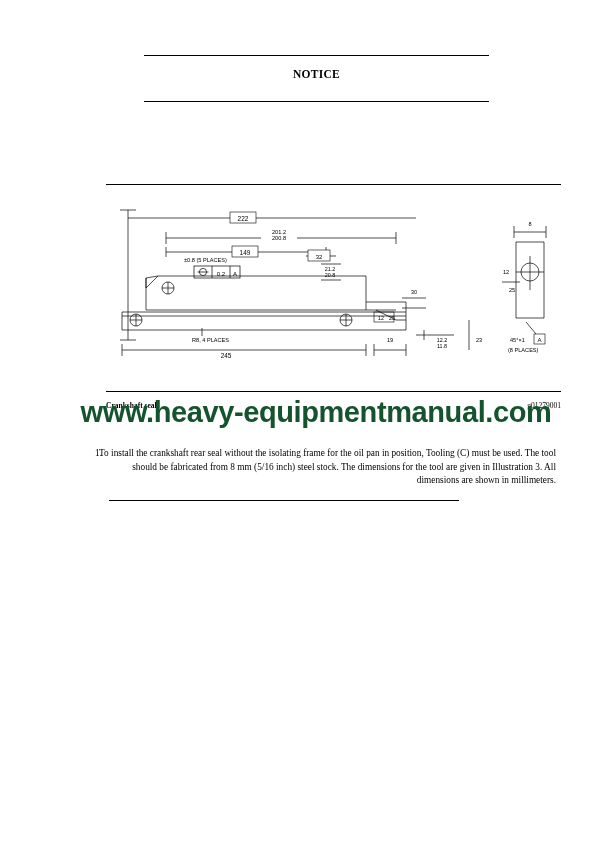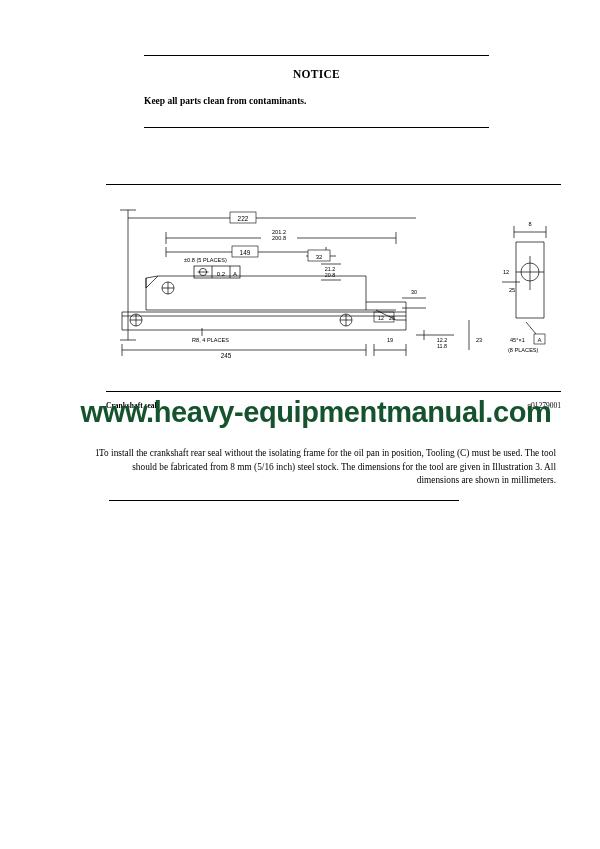--- a/index.html
+++ b/index.html
@@ -141,21 +141,20 @@
   }
 </style>
 </head>
 <body>
 
 <div class="page">
 
   <div class="notice-block">
     <div class="notice-rule"></div>
     <div class="notice-title">NOTICE</div>
-    <div class="notice-line">Keep all parts clean from contaminants.</div>
     <div class="notice-rule-bottom"></div>
   </div>
 
   <div class="illus-rule-top"></div>
 
   <div class="figure">
     <svg width="455" height="198" viewBox="0 0 455 198" xmlns="http://www.w3.org/2000/svg">
       <g stroke="#000" fill="none" stroke-width="0.7" font-family="Liberation Sans, sans-serif">
 
         <line x1="22" y1="20" x2="22" y2="150"></line>

